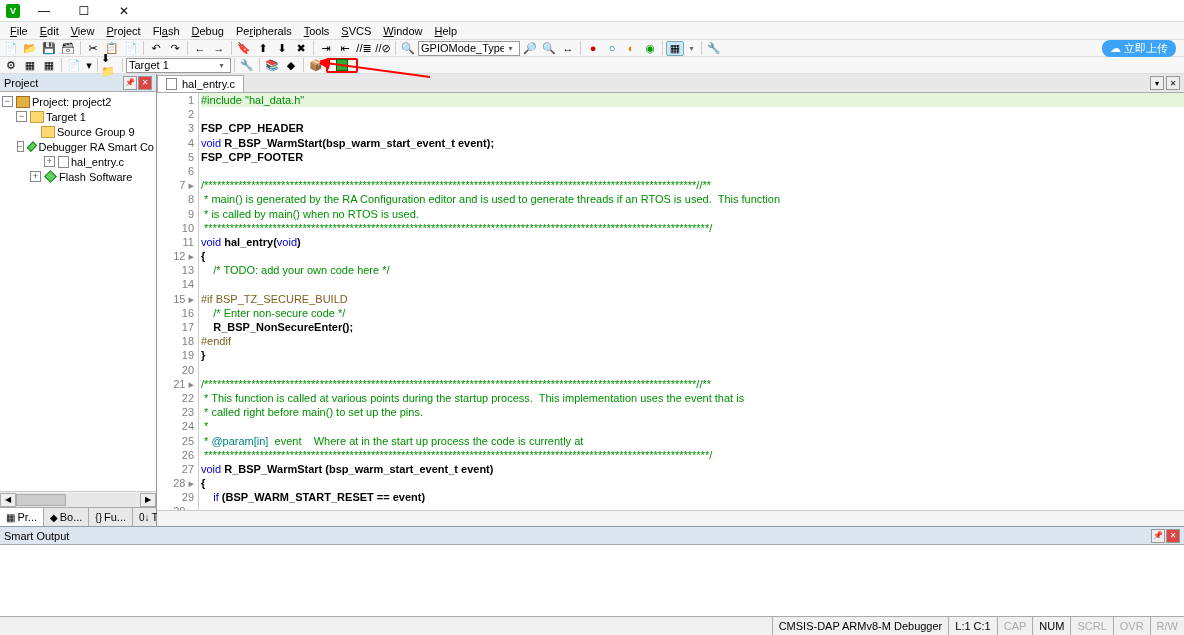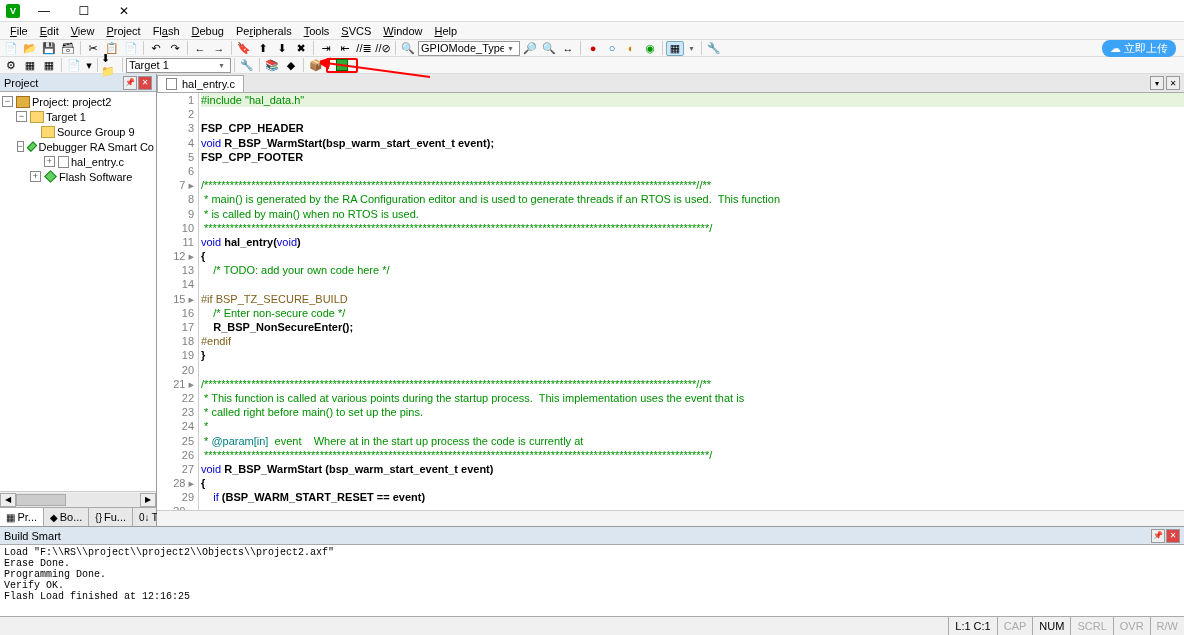--- a/index.html
+++ b/index.html
@@ -254,34 +254,30 @@
     <div class="code-area">
       <div class="gutter" id="gutter"><div style="height: 14.2px;">  1</div><div style="height: 14.2px;">  2</div><div style="height: 14.2px;">  3</div><div style="height: 14.2px;">  4</div><div style="height: 14.2px;">  5</div><div style="height: 14.2px;">  6</div><div style="height: 14.2px;">  7 <span style="color:#888">▸</span></div><div style="height: 14.2px;">  8</div><div style="height: 14.2px;">  9</div><div style="height: 14.2px;"> 10</div><div style="height: 14.2px;"> 11</div><div style="height: 14.2px;"> 12 <span style="color:#888">▸</span></div><div style="height: 14.2px;"> 13</div><div style="height: 14.2px;"> 14</div><div style="height: 14.2px;"> 15 <span style="color:#888">▸</span></div><div style="height: 14.2px;"> 16</div><div style="height: 14.2px;"> 17</div><div style="height: 14.2px;"> 18</div><div style="height: 14.2px;"> 19</div><div style="height: 14.2px;"> 20</div><div style="height: 14.2px;"> 21 <span style="color:#888">▸</span></div><div style="height: 14.2px;"> 22</div><div style="height: 14.2px;"> 23</div><div style="height: 14.2px;"> 24</div><div style="height: 14.2px;"> 25</div><div style="height: 14.2px;"> 26</div><div style="height: 14.2px;"> 27</div><div style="height: 14.2px;"> 28 <span style="color:#888">▸</span></div><div style="height: 14.2px;"> 29</div><div style="height: 14.2px;"> 30 <span style="color:#888">▸</span></div></div>
       <div class="code" id="code"><div style="background:#e6f4de;height:14.2px"><span class="cl-green">#include</span><span class="cl-black"> </span><span class="cl-green">"hal_data.h"</span></div><div style="height:14.2px"></div><div style="height:14.2px"><span class="cl-black">FSP_CPP_HEADER</span></div><div style="height:14.2px"><span class="cl-blue">void</span><span class="cl-black"> R_BSP_WarmStart(bsp_warm_start_event_t event);</span></div><div style="height:14.2px"><span class="cl-black">FSP_CPP_FOOTER</span></div><div style="height:14.2px"></div><div style="height:14.2px"><span class="cl-green">/*******************************************************************************************************************//**</span></div><div style="height:14.2px"><span class="cl-green"> * main() is generated by the RA Configuration editor and is used to generate threads if an RTOS is used.  This function</span></div><div style="height:14.2px"><span class="cl-green"> * is called by main() when no RTOS is used.</span></div><div style="height:14.2px"><span class="cl-green"> **********************************************************************************************************************/</span></div><div style="height:14.2px"><span class="cl-blue">void</span><span class="cl-black"> hal_entry(</span><span class="cl-blue">void</span><span class="cl-black">)</span></div><div style="height:14.2px"><span class="cl-black">{</span></div><div style="height:14.2px"><span class="cl-black">    </span><span class="cl-green">/* TODO: add your own code here */</span></div><div style="height:14.2px"></div><div style="height:14.2px"><span class="cl-brown">#if BSP_TZ_SECURE_BUILD</span></div><div style="height:14.2px"><span class="cl-black">    </span><span class="cl-green">/* Enter non-secure code */</span></div><div style="height:14.2px"><span class="cl-black">    R_BSP_NonSecureEnter();</span></div><div style="height:14.2px"><span class="cl-brown">#endif</span></div><div style="height:14.2px"><span class="cl-black">}</span></div><div style="height:14.2px"></div><div style="height:14.2px"><span class="cl-green">/*******************************************************************************************************************//**</span></div><div style="height:14.2px"><span class="cl-green"> * This function is called at various points during the startup process.  This implementation uses the event that is</span></div><div style="height:14.2px"><span class="cl-green"> * called right before main() to set up the pins.</span></div><div style="height:14.2px"><span class="cl-green"> *</span></div><div style="height:14.2px"><span class="cl-green"> * </span><span class="cl-teal">@param[in]</span><span class="cl-green">  event    Where at in the start up process the code is currently at</span></div><div style="height:14.2px"><span class="cl-green"> **********************************************************************************************************************/</span></div><div style="height:14.2px"><span class="cl-blue">void</span><span class="cl-black"> R_BSP_WarmStart (bsp_warm_start_event_t event)</span></div><div style="height:14.2px"><span class="cl-black">{</span></div><div style="height:14.2px"><span class="cl-black">    </span><span class="cl-blue">if</span><span class="cl-black"> (BSP_WARM_START_RESET == event)</span></div><div style="height:14.2px"></div></div>
     </div>
     <div class="editor-hscroll"></div>
   </div>
 </div>
 
 <div class="build-output">
   <div class="build-header">
-    <span>Build Smart</span>
+    <span>Smart Output</span>
     <div class="panel-header-close">
       <div class="panel-header-btn">📌</div>
       <div class="panel-header-btn" style="background:#d44;color:#fff">✕</div>
     </div>
   </div>
-  <div class="build-content">Load "F:\\RS\\project\\project2\\Objects\\project2.axf"
-Erase Done.
-Programming Done.
-Verify OK.
-Flash Load finished at 12:16:25</div>
 </div>
 
 <div class="statusbar">
   <div style="flex:1"></div>
+  <div class="status-cell">CMSIS-DAP ARMv8-M Debugger</div>
   <div class="status-cell">L:1 C:1</div>
   <div class="status-cell" style="color:#aaa">CAP</div>
   <div class="status-cell">NUM</div>
   <div class="status-cell" style="color:#aaa">SCRL</div>
   <div class="status-cell" style="color:#aaa">OVR</div>
   <div class="status-cell" style="color:#aaa">R/W</div>
 </div>
 
 </body></html>

